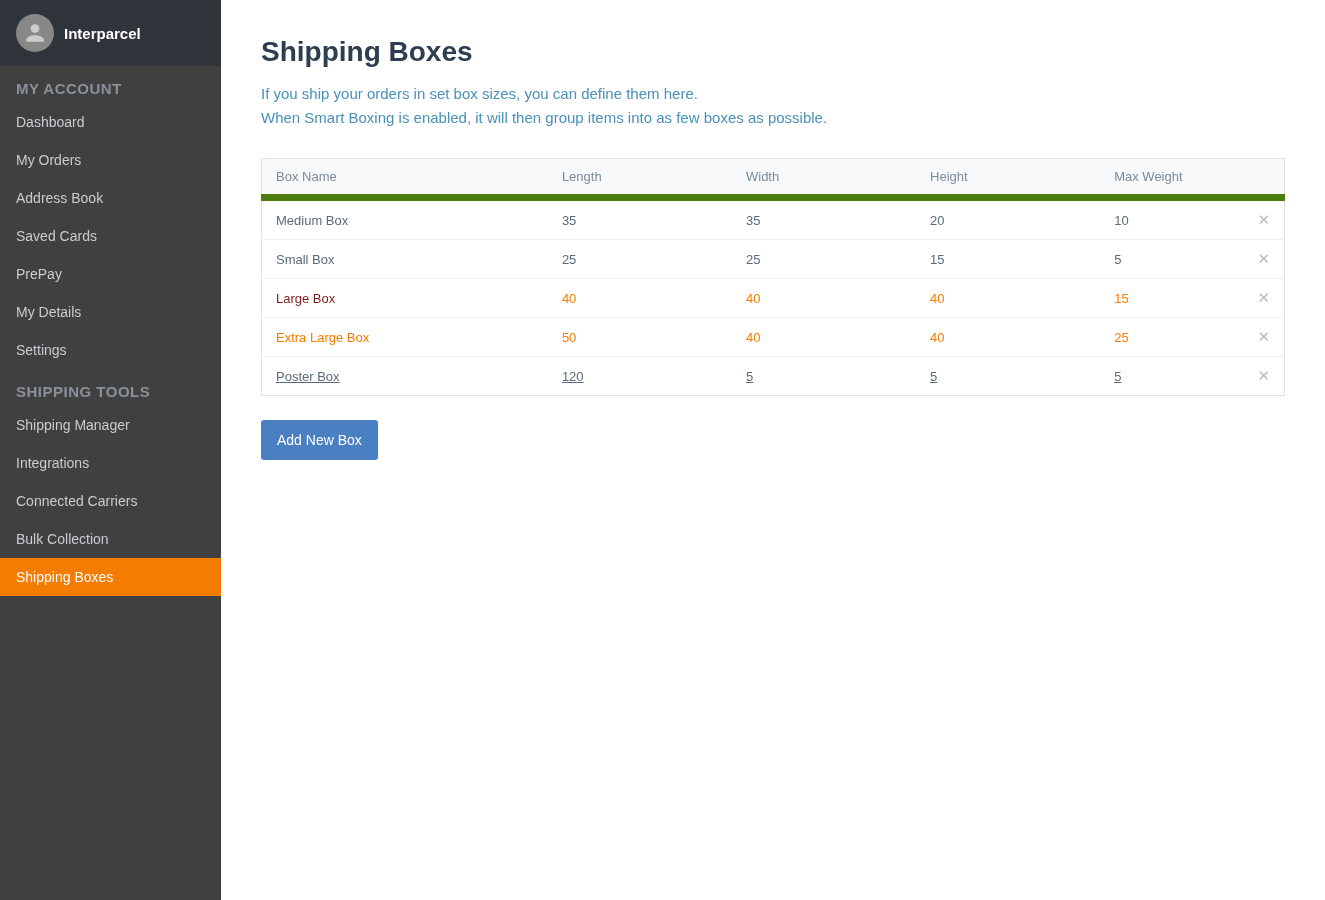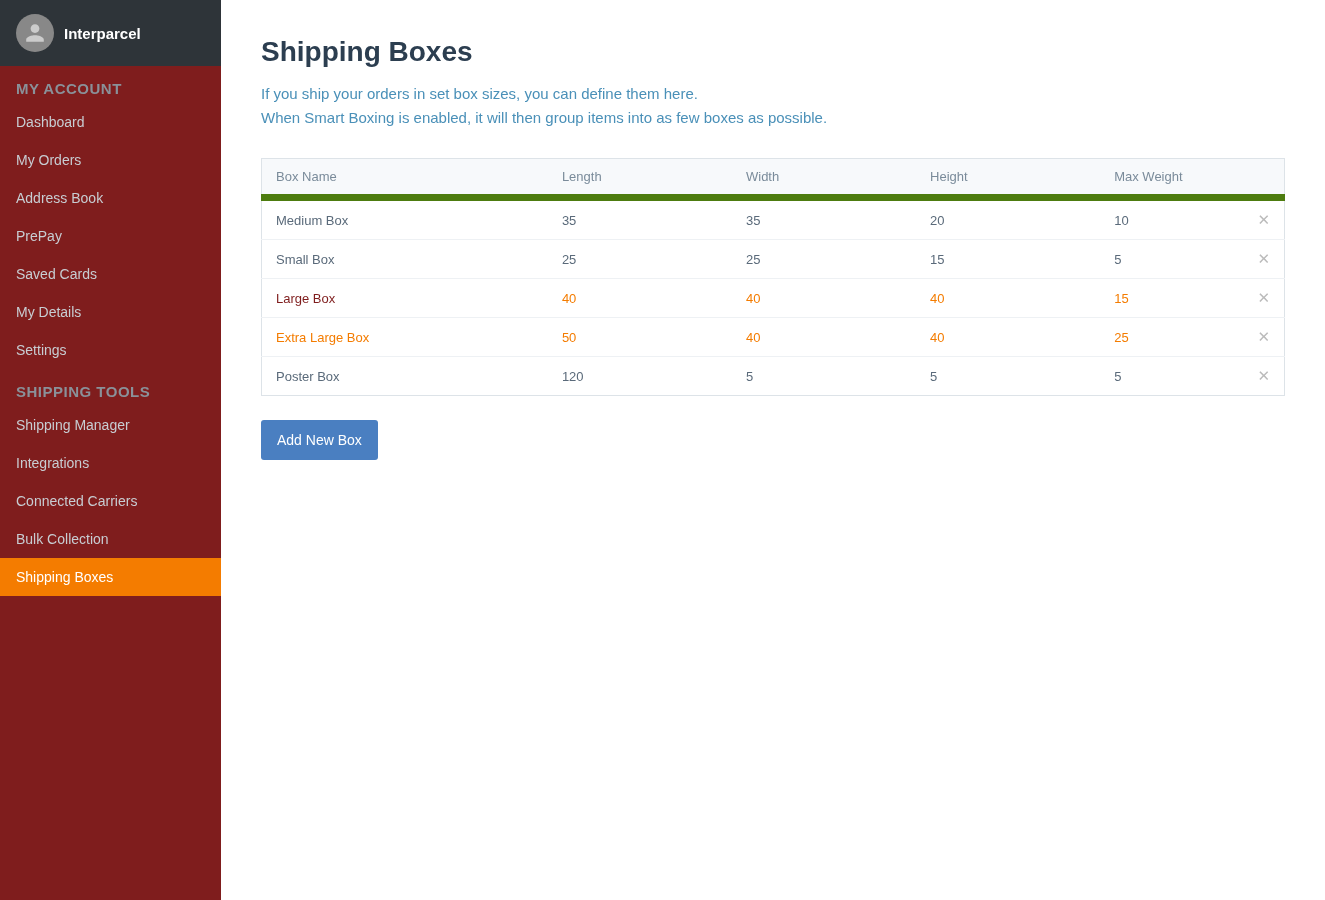--- a/index.html
+++ b/index.html
@@ -2,21 +2,21 @@
 <html><head>
   <meta charset="utf-8">
   <style>
     * { box-sizing: border-box; margin: 0; padding: 0; }
     body { font-family: Arial, sans-serif; background: #f5f5f5; display: flex; height: 900px; overflow: hidden; }
 
     
     #sidebar {
       width: 221px;
       min-width: 221px;
-      background: #7f1d1d;
+      background: #404040;
       color: #ccc;
       display: flex;
       flex-direction: column;
       height: 900px;
     }
 
     #sidebar-header {
       display: flex;
       align-items: center;
       padding: 14px 16px;
@@ -107,20 +107,21 @@
     #boxes-table td {
       padding: 10px 14px;
       font-size: 13px;
       color: #5a6a7a;
       border-bottom: 1px solid #eef1f4;
       margin-top: 25px;
     }
 
     #boxes-table tr:last-child td {
       border-bottom: none;
+      text-decoration: underline;
     }
 
     .col-name { width: 28%; }
     .col-length { width: 18%; }
     .col-width { width: 18%; }
     .col-height { width: 18%; }
     .col-maxweight { width: 14%; }
     .col-action { width: 4%; text-align: right; }
 
     .delete-btn {
@@ -155,22 +156,22 @@
         </svg>
     </div>
     <span id="brand-name">Interparcel</span>
   </div>
 
   <div class="section-label">MY ACCOUNT</div>
 
   <a class="nav-item">Dashboard</a>
   <a class="nav-item">My Orders</a>
   <a class="nav-item">Address Book</a>
+  <a class="nav-item">Saved Cards</a>
   <a class="nav-item">PrePay</a>
-  <a class="nav-item">Saved Cards</a>
   <a class="nav-item">My Details</a>
   <a class="nav-item">Settings</a>
 
   <div class="section-label">SHIPPING TOOLS</div>
 
   <a class="nav-item">Shipping Manager</a>
   <a class="nav-item">Integrations</a>
   <a class="nav-item">Connected Carriers</a>
   <a class="nav-item">Bulk Collection</a>
   <a class="nav-item active">Shipping Boxes</a>

